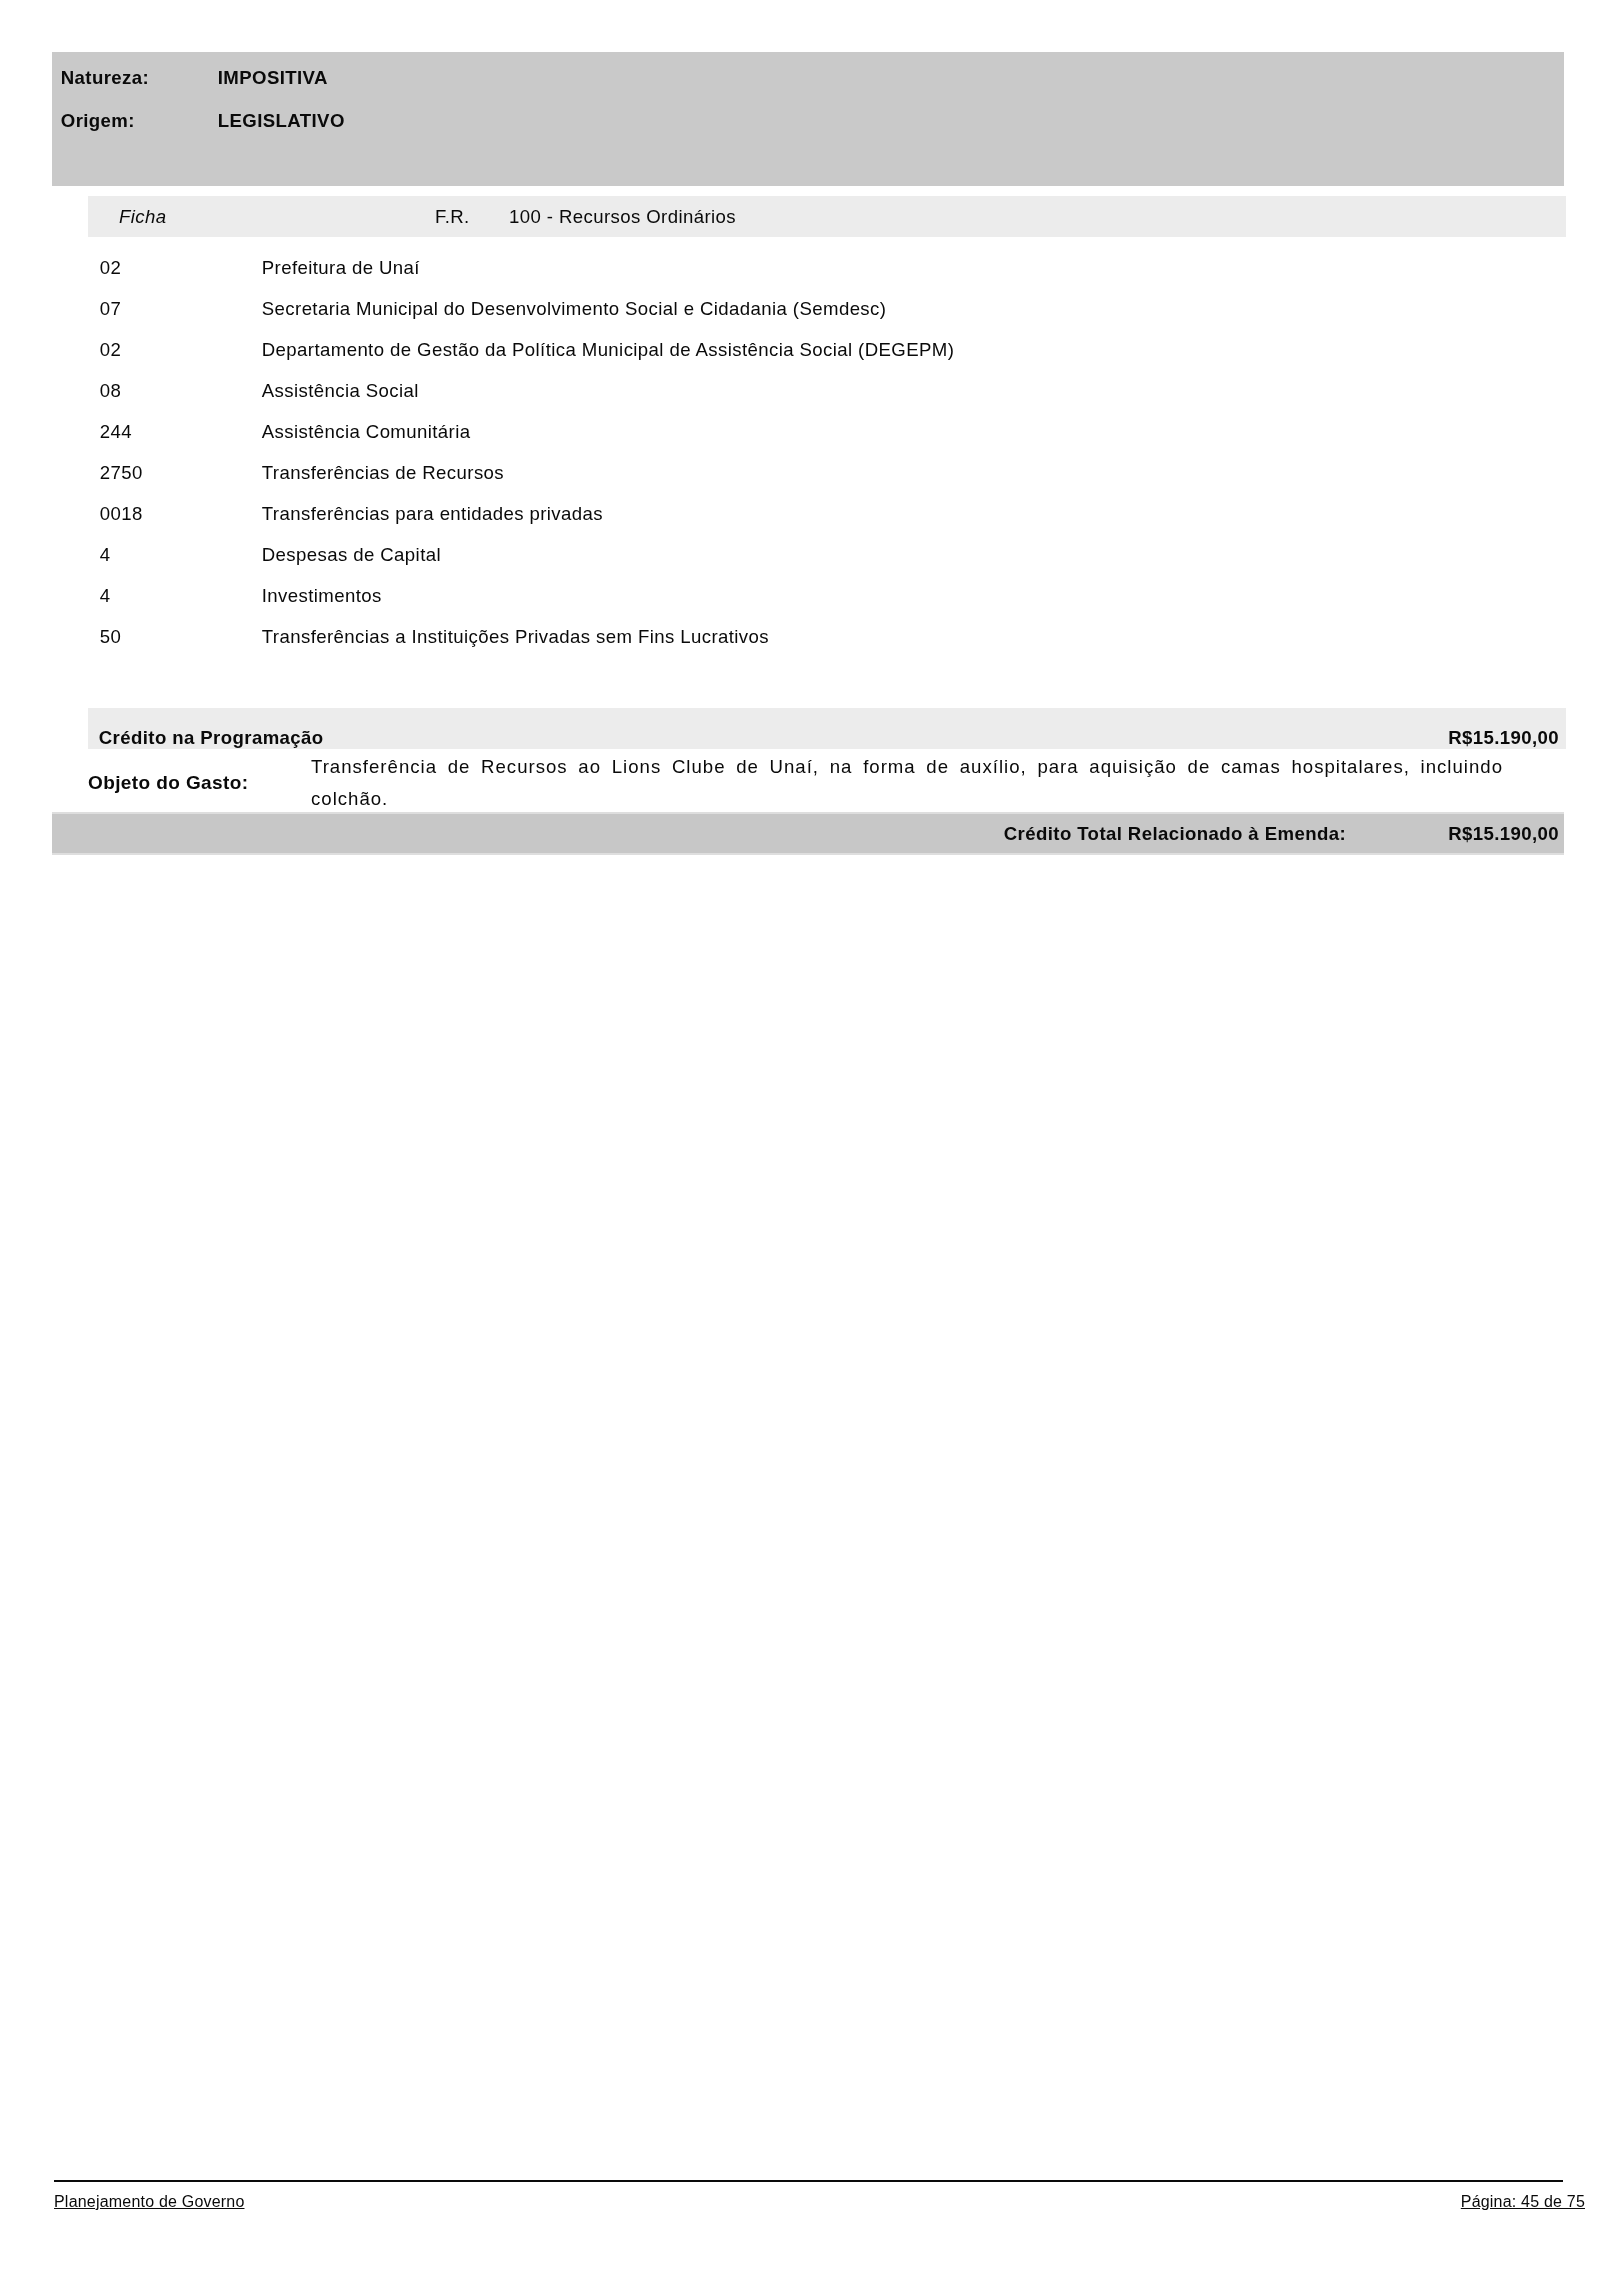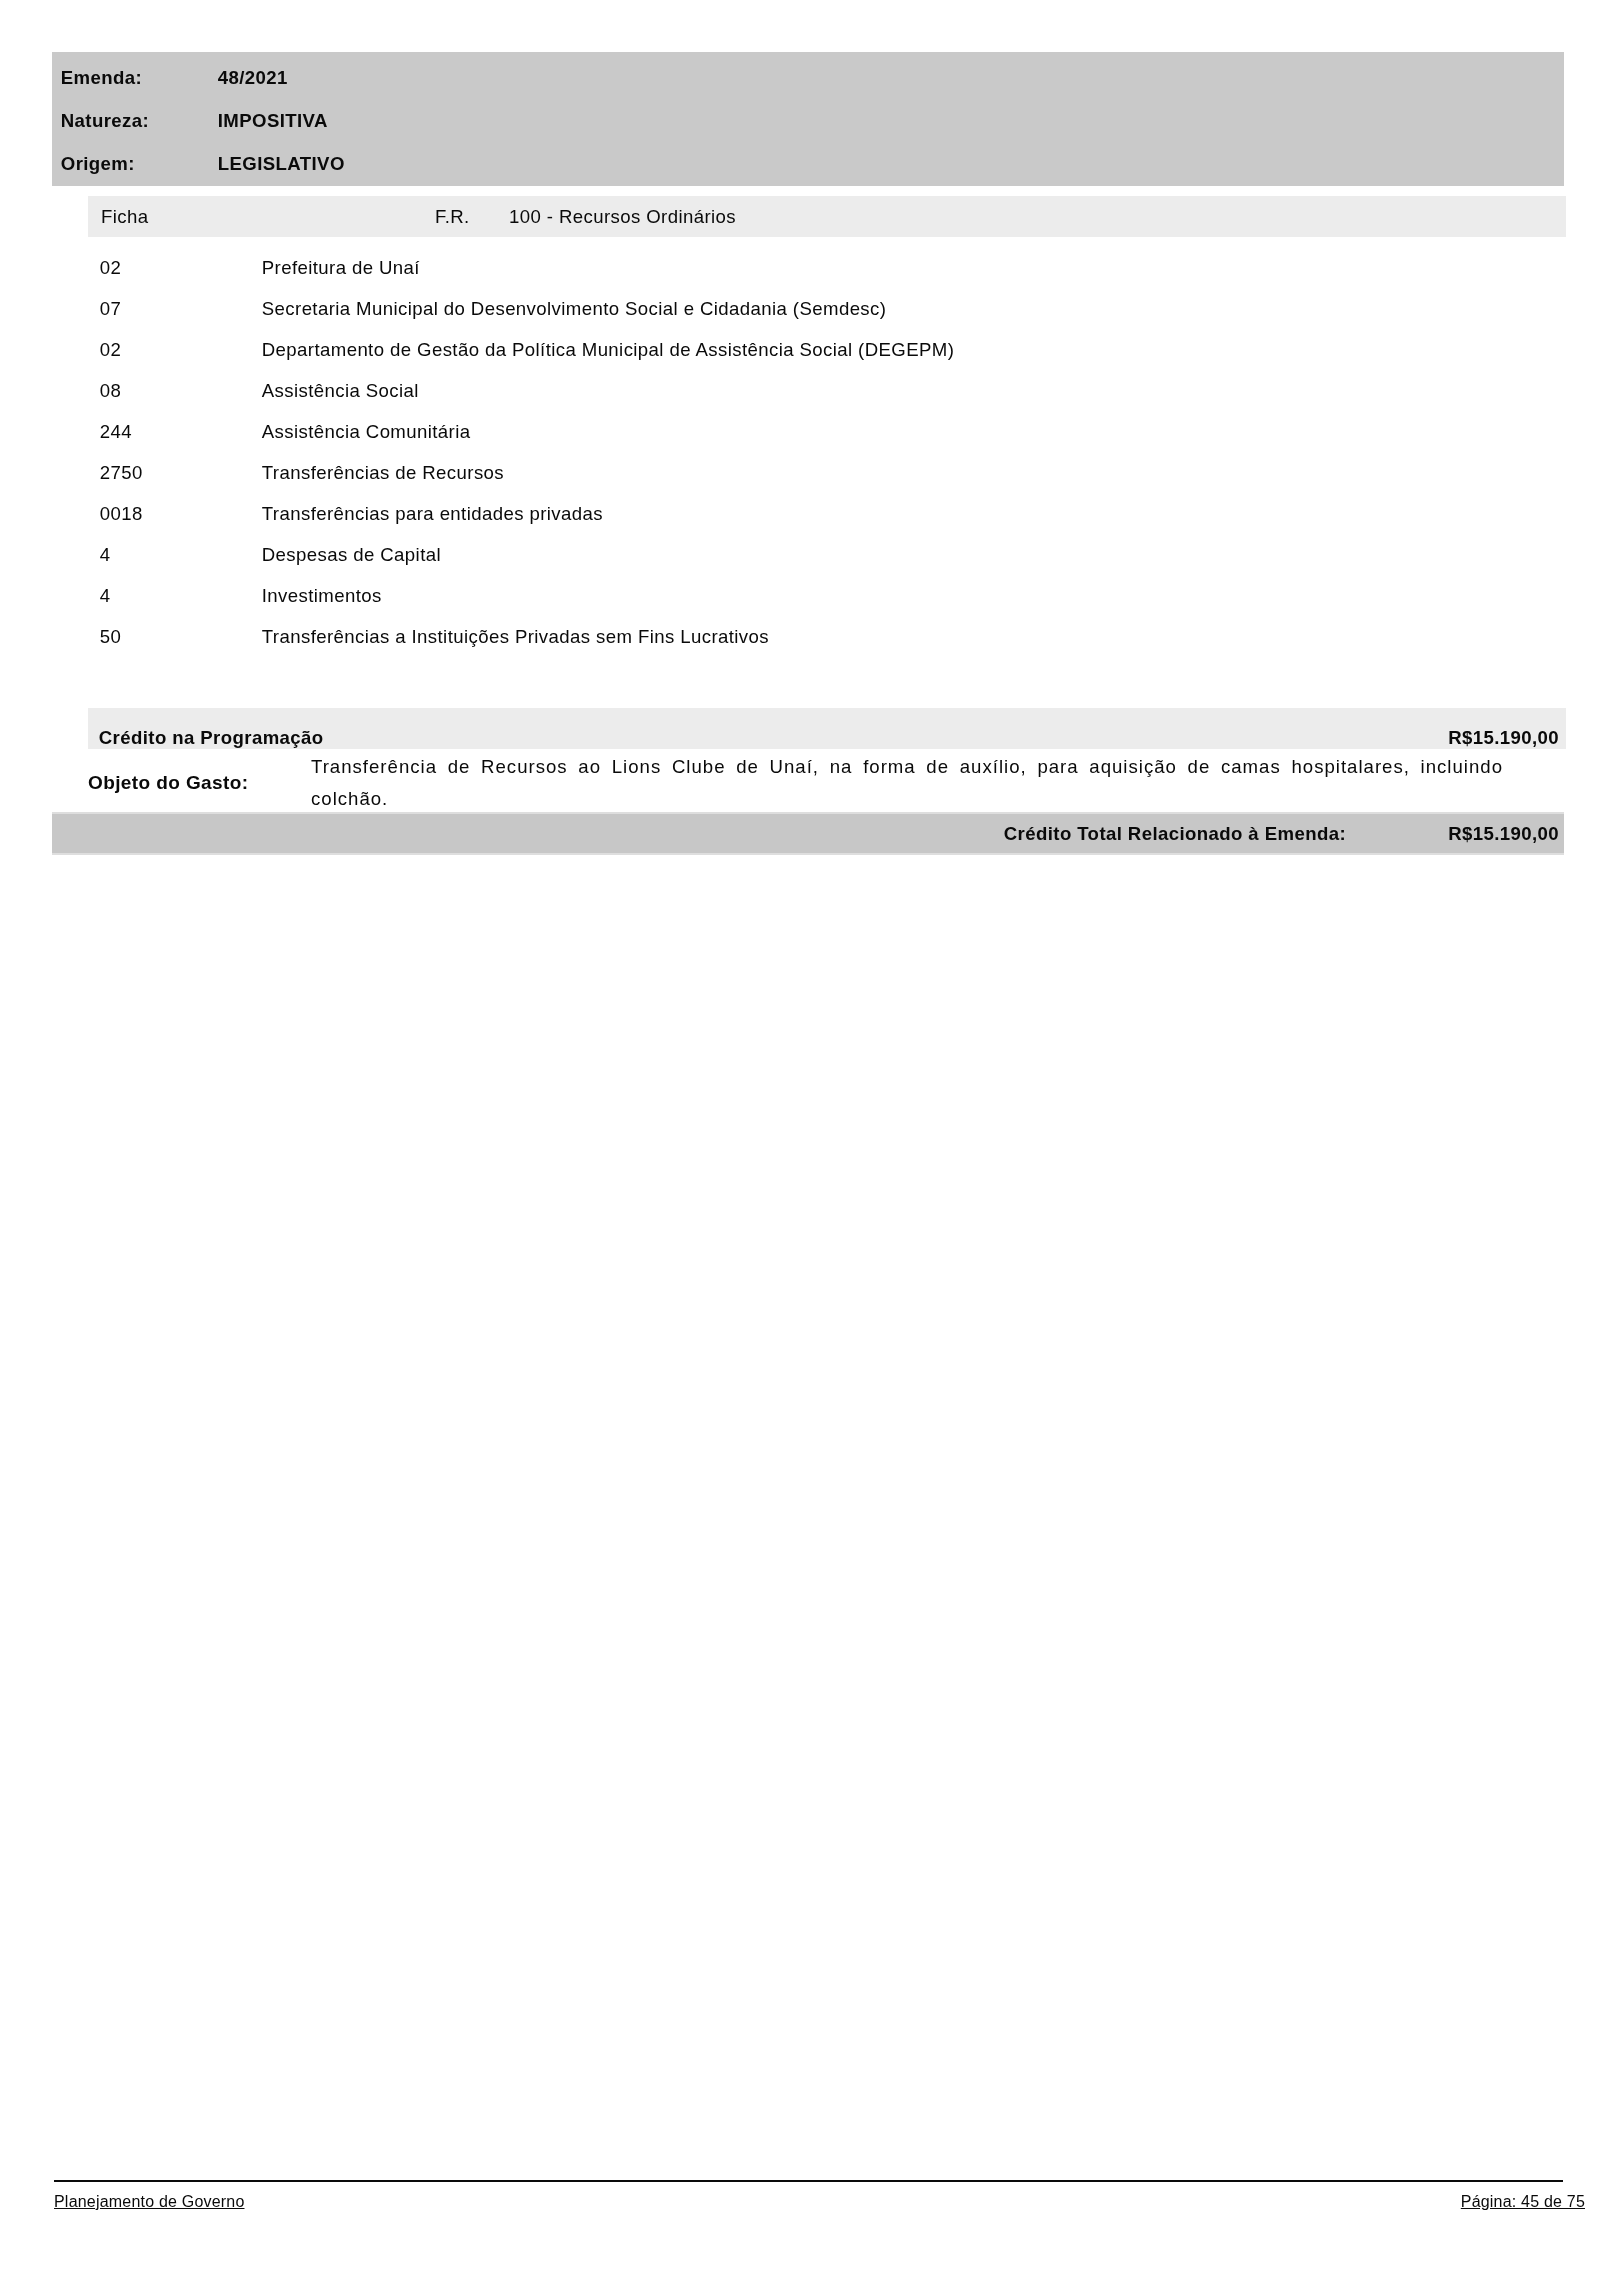--- a/index.html
+++ b/index.html
@@ -27,21 +27,21 @@
   }
   .header-field .field-label { width:157px; }
   
   .ficha-row {
     position:absolute; left:88px; top:196px;
     width:1478px; height:41px;
     background:#ececec;
     display:flex; align-items:center;
     font-size:18.6px; letter-spacing:0.4px;
   }
-  .ficha-row .ficha-label { padding-left:13px; width:347px; }
+  .ficha-row .ficha-label { padding-left:31px; width:347px;font-style:italic; }
   .ficha-row .fr-label { width:74px; }
   
   .class-rows { position:absolute; left:88px; top:247px; width:1478px; }
   .class-row {
     height:41px; display:flex; align-items:center;
     font-size:18.6px; letter-spacing:0.4px;
     padding-left:11.8px;
   }
   .class-row .code { width:162px; flex:0 0 162px; }
   
@@ -93,24 +93,20 @@
     display:flex; justify-content:space-between;
     font-size:16px; letter-spacing:0.2px;text-decoration:underline;
   }
 </style>
 </head>
 <body>
 
 <div class="page">
 
   <div class="header-block">
-    <div class="header-field">
-      <span class="field-label">Emenda:</span>
-      <span class="field-value">48/2021</span>
-    </div>
     <div class="header-field">
       <span class="field-label">Natureza:</span>
       <span class="field-value">IMPOSITIVA</span>
     </div>
     <div class="header-field">
       <span class="field-label">Origem:</span>
       <span class="field-value">LEGISLATIVO</span>
     </div>
   </div>
 

